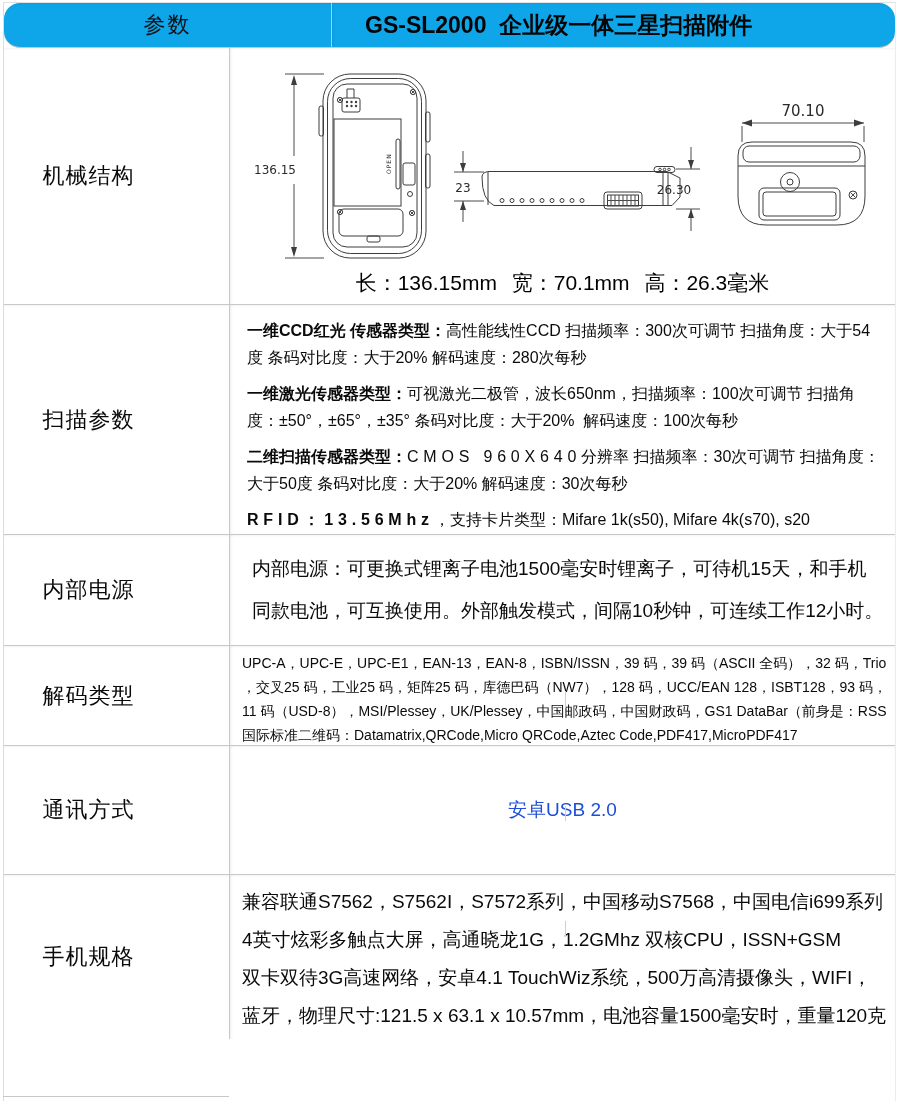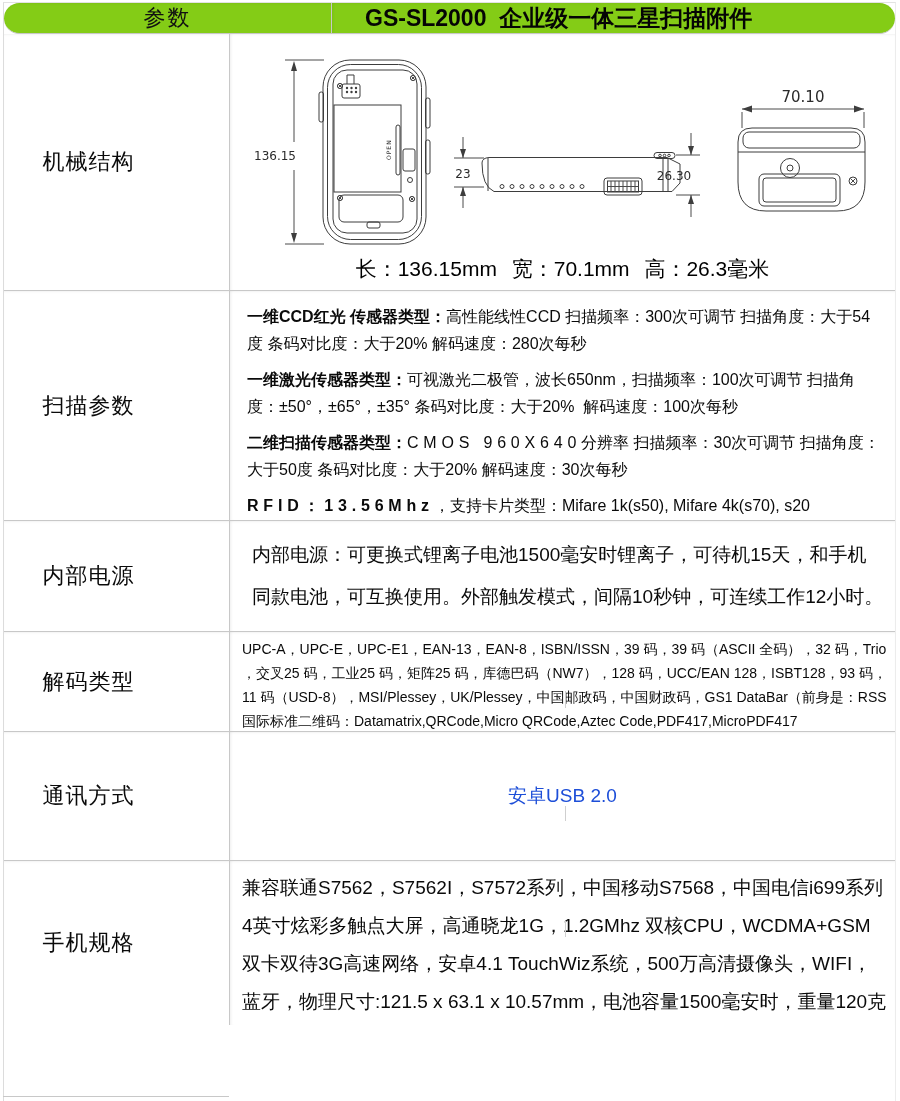--- a/index.html
+++ b/index.html
@@ -10,21 +10,21 @@
        box-sizing:border-box;background:#fff;}
   .row{display:flex;width:100%;box-sizing:border-box;border-bottom:1px solid #c8c8c8;
        box-shadow:inset 0 2px 3px -2px rgba(0,0,0,.10);}
   .cell{box-sizing:border-box;overflow:hidden;}
   .left{width:226px;border-right:1px solid #c8c8c8;display:flex;align-items:center;justify-content:center;
         padding-right:56px;flex:0 0 auto;}
   .right{flex:1 1 auto;position:relative;box-shadow:inset 3px 0 3px -2px rgba(0,0,0,.07);}
   .rl{font-size:22px;color:#0a0a0a;letter-spacing:1px;white-space:nowrap;}
 
   
-  .hdr{height:31px;background:#84cc16;border-radius:16px;}
+  .hdr{height:45px;background:#0ea5e9;border-radius:16px;}
   .hdr .left{width:328px;padding-right:0;}
   .hdr-param{font-size:22px;color:#111;letter-spacing:2px;}
   .hdr-title{display:flex;align-items:center;height:100%;padding-left:33px;
              font-size:23px;font-weight:700;white-space:pre;color:#050505;}
 
   
   .mech{height:257px;}
   .elec{height:63px;}
   .scan{height:230px;}
   .power{height:111px;}
@@ -244,21 +244,21 @@
       </div>
     </div>
 
     <div class="row phone">
       <div class="cell left">
         <span class="rl">手机规格</span>
       </div>
       <div class="cell right">
         <div class="phone-body">
           <div class="tline">兼容联通S7562，S7562I，S7572系列，中国移动S7568，中国电信i699系列</div>
-          <div class="tline">4英寸炫彩多触点大屏，高通晓龙1G，1.2GMhz 双核CPU，WCDMA+GSM</div>
+          <div class="tline">4英寸炫彩多触点大屏，高通晓龙1G，1.2GMhz 双核CPU，ISSN+GSM</div>
           <div class="tline">双卡双待3G高速网络，安卓4.1 TouchWiz系统，500万高清摄像头，WIFI，</div>
           <div class="tline">蓝牙，物理尺寸:121.5 x 63.1 x 10.57mm，电池容量1500毫安时，重量120克</div>
         </div>
       </div>
     </div>
 
   </div>
 
   <div class="vtick" style="left:565px;top:691px;height:17px;"></div>
   <div class="vtick" style="left:565px;top:806px;height:15px;"></div>

